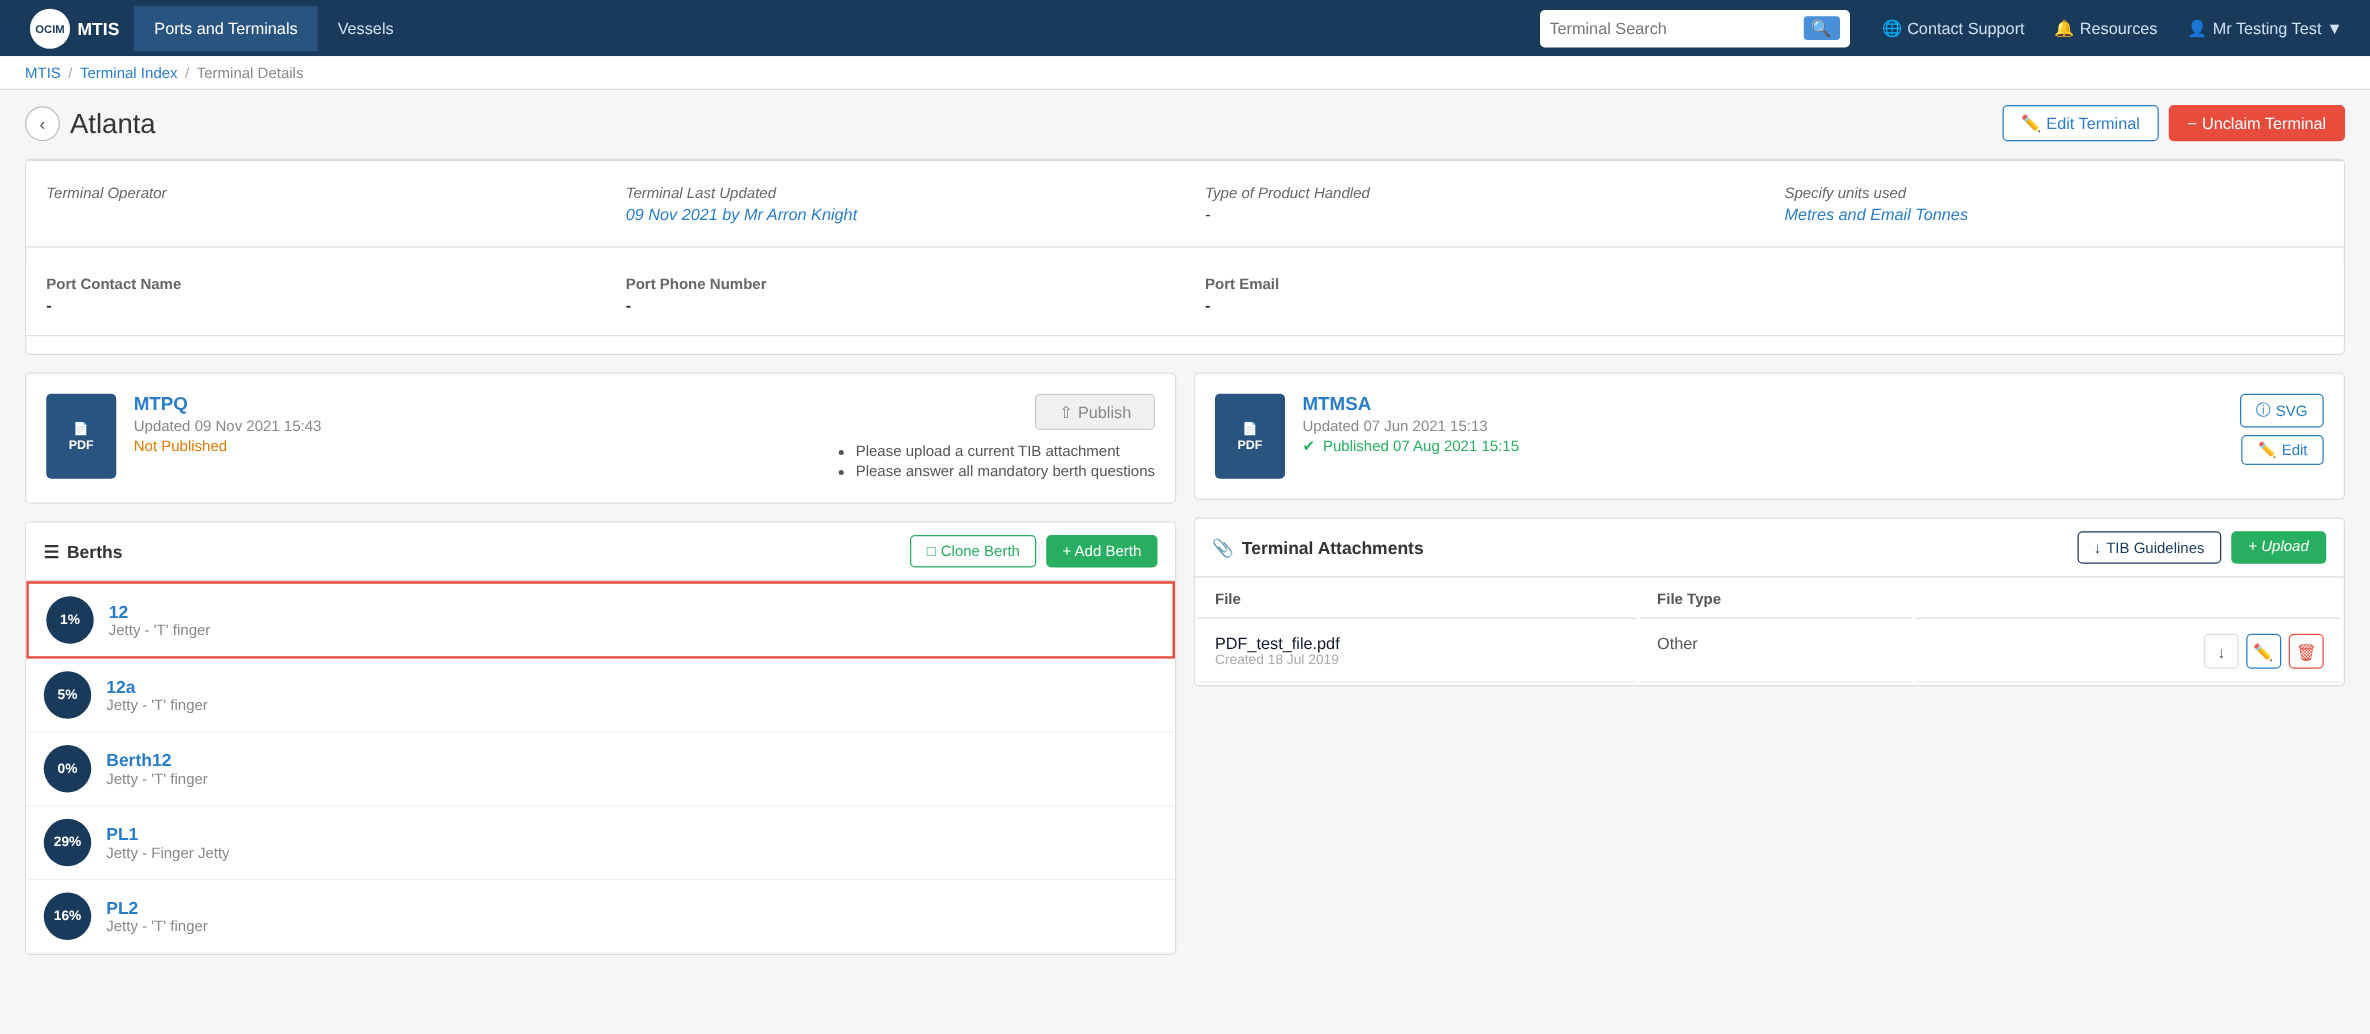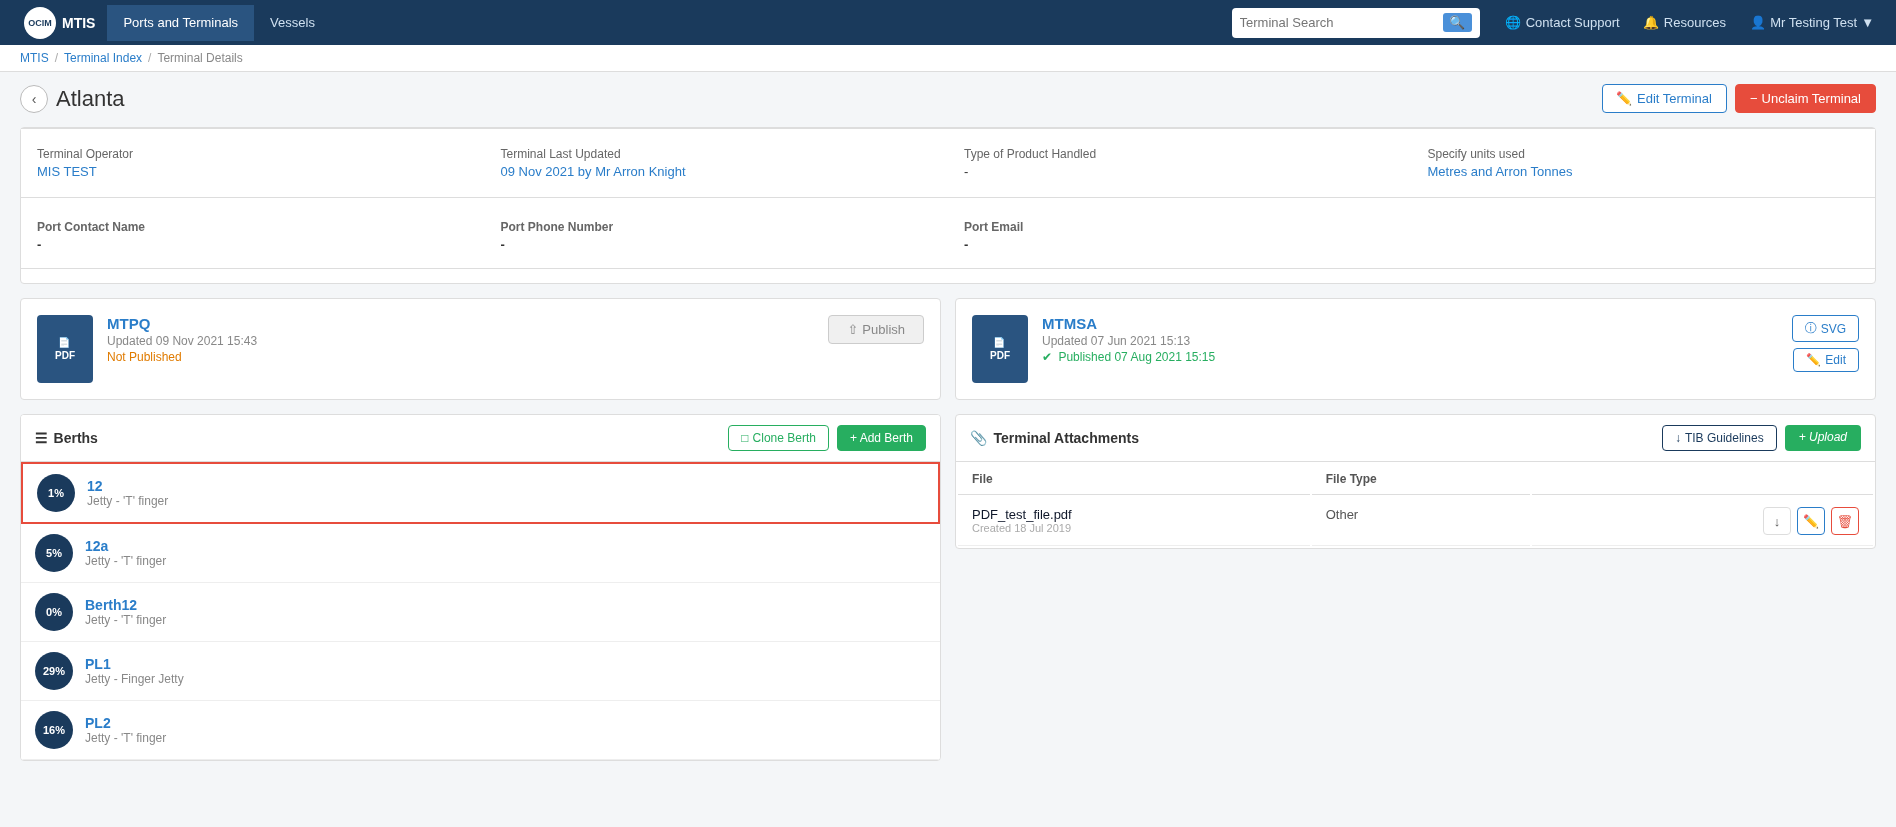--- a/index.html
+++ b/index.html
@@ -85,20 +85,21 @@
       padding: 6px 14px; border-radius: 4px; cursor: pointer; font-size: 13px;
       display: flex; align-items: center; gap: 4px;
     }
 
     
     .info-grid {
       display: grid; grid-template-columns: 1fr 1fr 1fr 1fr;
       border-top: 1px solid #ddd; border-bottom: 1px solid #ddd;
       padding: 12px 0; margin-bottom: 14px; background: #fff;
       gap: 0;
+      font-style: italic;
     }
     .info-cell { padding: 6px 16px; }
     .info-label { font-size: 12px; color: #666; margin-bottom: 3px; }
     .info-value { font-size: 13px; color: #2a7dc9; }
     .info-value.dash { color: #333; }
 
     
     .info-grid2 {
       display: grid; grid-template-columns: 1fr 1fr 1fr 1fr;
       padding: 4px 0 12px 0; margin-bottom: 14px; background: #fff;
@@ -287,33 +288,32 @@
         <span>−</span>
         <span>Unclaim Terminal</span>
       </button>
     </div>
   </div>
 
   <div style="background:#fff; border:1px solid #ddd; border-radius:4px; margin-bottom:14px;">
     <div class="info-grid">
       <div class="info-cell">
         <div class="info-label">Terminal Operator</div>
-        <div class="info-value">MIS TEST</div>
       </div>
       <div class="info-cell">
         <div class="info-label">Terminal Last Updated</div>
         <div class="info-value">09 Nov 2021 by Mr Arron Knight</div>
       </div>
       <div class="info-cell">
         <div class="info-label">Type of Product Handled</div>
         <div class="info-value dash">-</div>
       </div>
       <div class="info-cell">
         <div class="info-label">Specify units used</div>
-        <div class="info-value">Metres and Arron Tonnes</div>
+        <div class="info-value">Metres and Email Tonnes</div>
       </div>
     </div>
     <div class="info-grid2">
       <div class="info-cell2">
         <div class="info-label">Port Contact Name</div>
         <div class="info-value dash">-</div>
       </div>
       <div class="info-cell2">
         <div class="info-label">Port Phone Number</div>
         <div class="info-value dash">-</div>
@@ -339,20 +339,24 @@
           <div class="pdf-info">
             <div class="pdf-name">MTPQ</div>
             <div class="pdf-updated">Updated 09 Nov 2021 15:43</div>
             <div class="pdf-status">Not Published</div>
           </div>
           <div class="pdf-actions">
             <button class="btn-publish">
               <span>⇧</span>
               <span>Publish</span>
             </button>
+            <ul class="publish-notes">
+              <li>Please upload a current TIB attachment</li>
+              <li>Please answer all mandatory berth questions</li>
+            </ul>
           </div>
         </div>
       </div>
 
       <div class="card">
         <div class="section-header">
           <div class="section-title">
             <span>☰</span>
             <span>Berths</span>
           </div>

